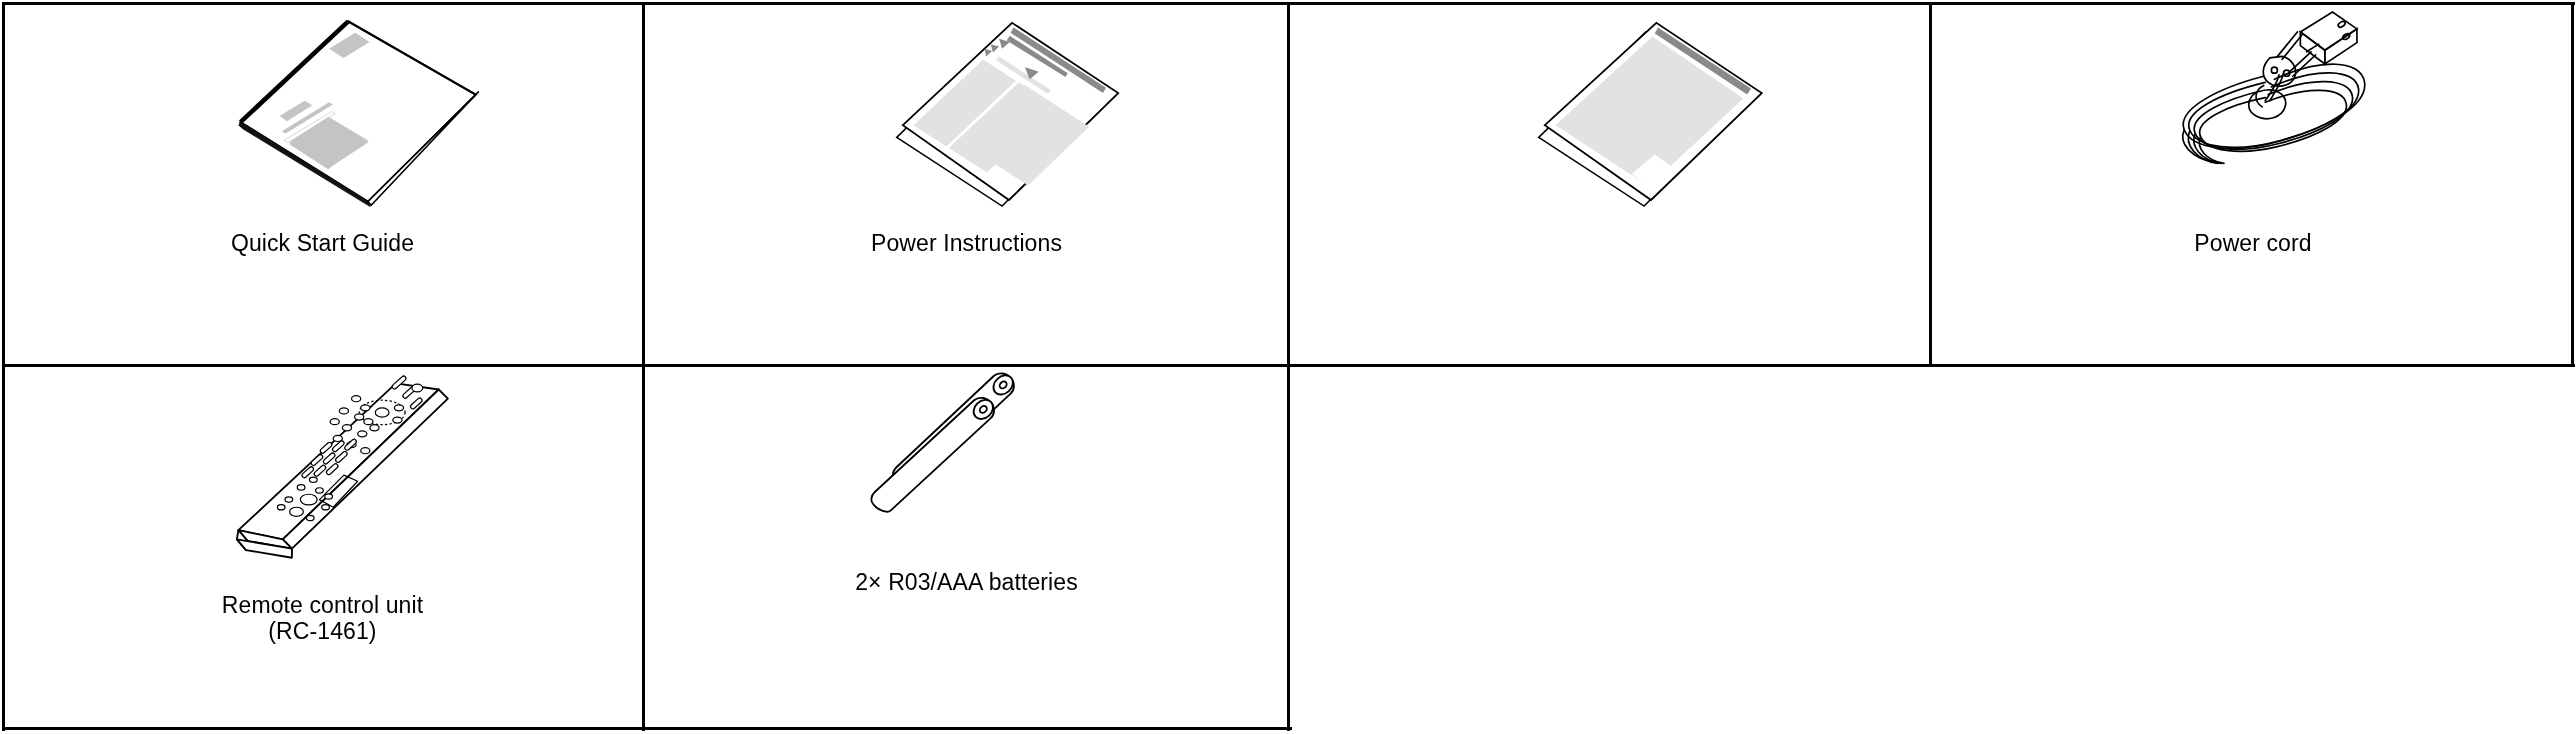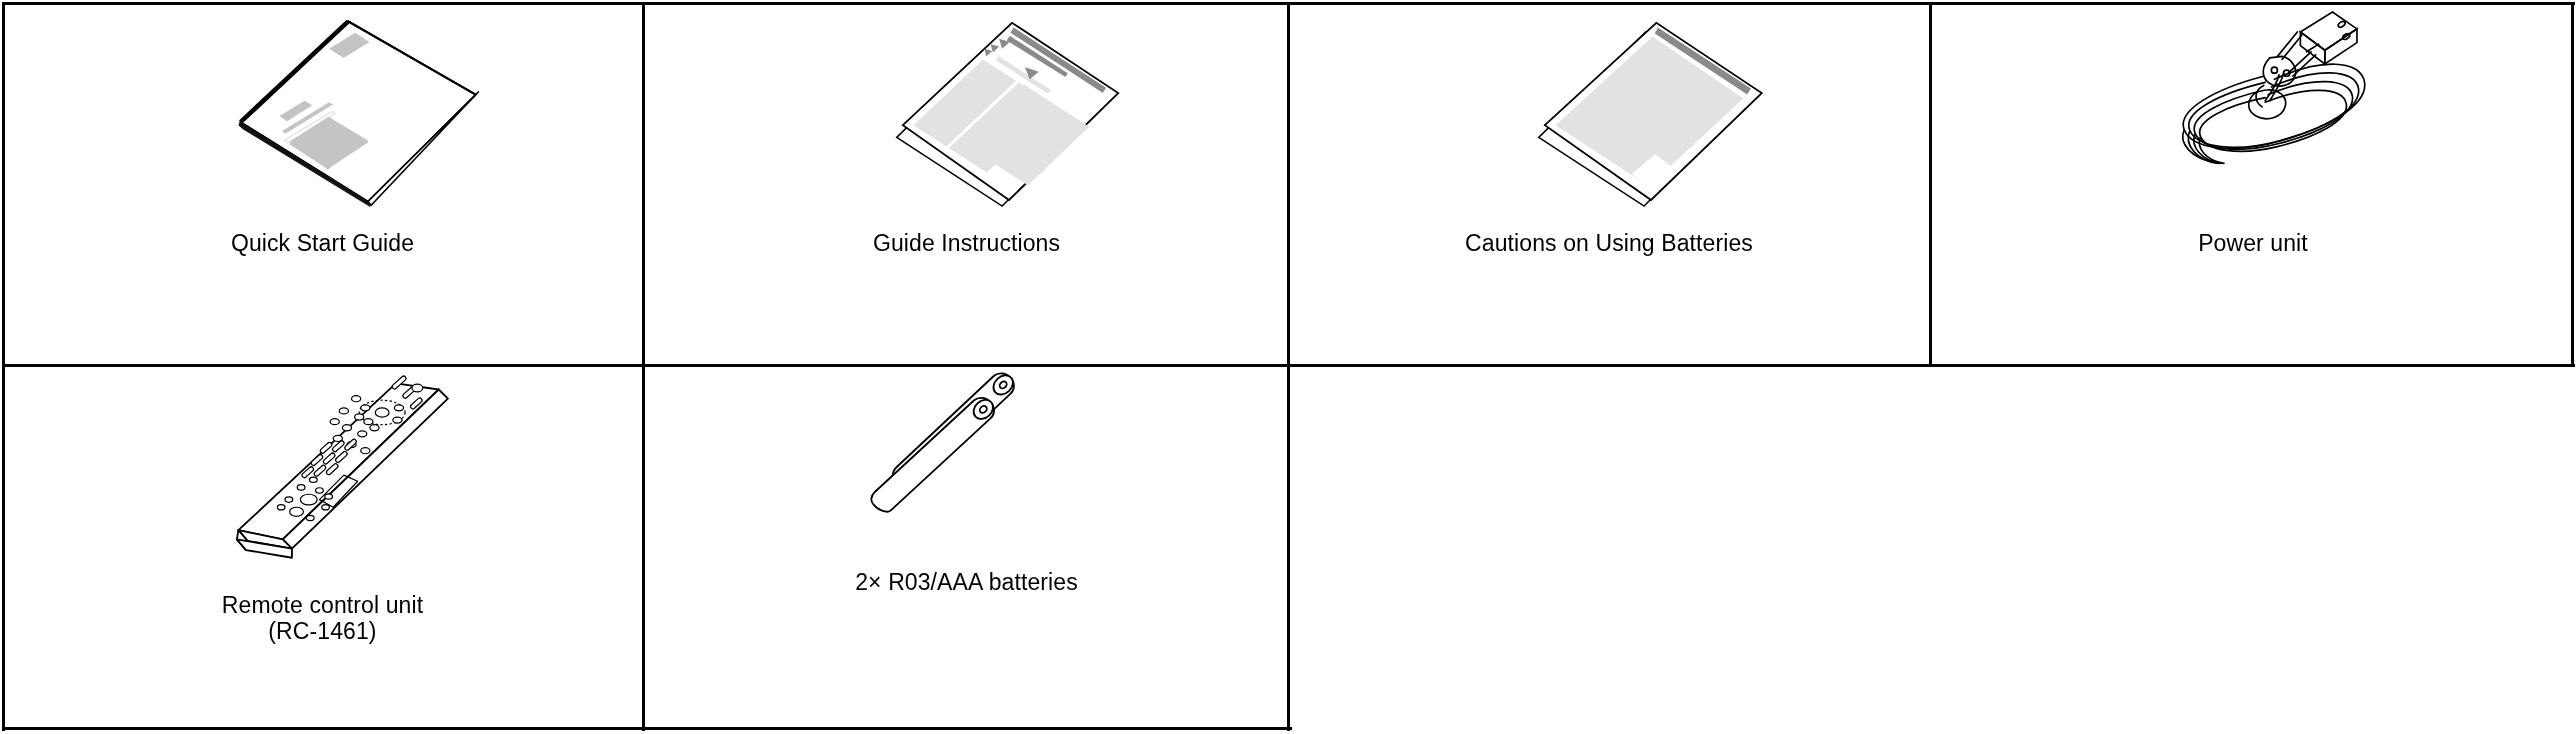--- a/index.html
+++ b/index.html
@@ -92,39 +92,36 @@
         <path d="M262 62 L330 106 L326 111 L258 67 Z" fill="#e2e2e2"></path>
         <path d="M295 99 L380 154 L300 231 L252 200 Z" fill="#e2e2e2"></path>
 
         <path d="M262 39 L276 43 L266 52 Z" fill="#8a8a8a"></path>
         <path d="M251 46 L262 49 L254 57 Z" fill="#8a8a8a"></path>
         <path d="M243 52 L253 55 L245 62 Z" fill="#8a8a8a"></path>
         <path d="M296 76 L314 82 L302 92 Z" fill="#8a8a8a"></path>
       </svg>
     </div>
     <div class="caption">
-      <span>Guide Instructions</span>
+      <span>Power Instructions</span>
     </div>
   </div>
 
   <div class="cell" id="cell-cau">
     <div class="art" style="height:229px;">
       <svg width="336" height="214" viewBox="0 0 440 280">
         <path d="M128 168 L268 30 L404 118 L266 258 Z" fill="#ffffff" stroke="#000" stroke-width="2"></path>
         <path d="M136 152 L282 18 L420 110 L275 250 Z" fill="#ffffff" stroke="#000" stroke-width="2.4"></path>
 
         <path d="M284 24 L406 104 L401 112 L280 32 Z" fill="#8a8a8a"></path>
 
         <path d="M150 152 L277 36 L396 117 L272 232 Z" fill="#e2e2e2"></path>
 
         <path d="M250 216 L280 190 L310 212 L280 240 Z" fill="#ffffff"></path>
       </svg>
-    </div>
-    <div class="caption">
-      <span>Cautions on Using Batteries</span>
     </div>
   </div>
 
   <div class="cell" id="cell-cord">
     <div class="art" style="height:229px;">
       <svg width="352" height="214" viewBox="0 0 460 280">
         <g fill="none" stroke="#000" stroke-width="2.2" stroke-linecap="round">
 
           <path d="M258 92 C318 64 372 66 376 96 C380 126 330 154 268 172 C206 190 150 184 140 158 C130 132 182 104 244 88"></path>
           <path d="M254 102 C312 76 364 78 368 104 C372 130 324 156 266 172 C208 188 156 182 147 158 C138 134 188 110 246 96"></path>
@@ -154,21 +151,21 @@
           <path d="M292 30 L334 4 L366 26 L324 54 Z"></path>
           <path d="M324 54 L366 26 L366 44 L324 72 Z"></path>
           <path d="M292 30 L292 48 L324 72 L324 54 Z"></path>
           <path d="M300 56 L316 46"></path>
           <ellipse cx="346" cy="20" rx="5" ry="3" transform="rotate(-32 346 20)"></ellipse>
           <ellipse cx="352" cy="36" rx="5" ry="3" transform="rotate(-32 352 36)"></ellipse>
         </g>
       </svg>
     </div>
     <div class="caption">
-      <span>Power unit</span>
+      <span>Power cord</span>
     </div>
   </div>
 
   <div class="cell" id="cell-remote">
     <div class="art" style="height:205px;">
       <svg width="367" height="205" viewBox="0 0 480 268">
         <g fill="#ffffff" stroke="#000" stroke-width="2.4" stroke-linejoin="round">
 
           <path d="M130 216 L336 24 L392 32 L188 228 Z"></path>
 

